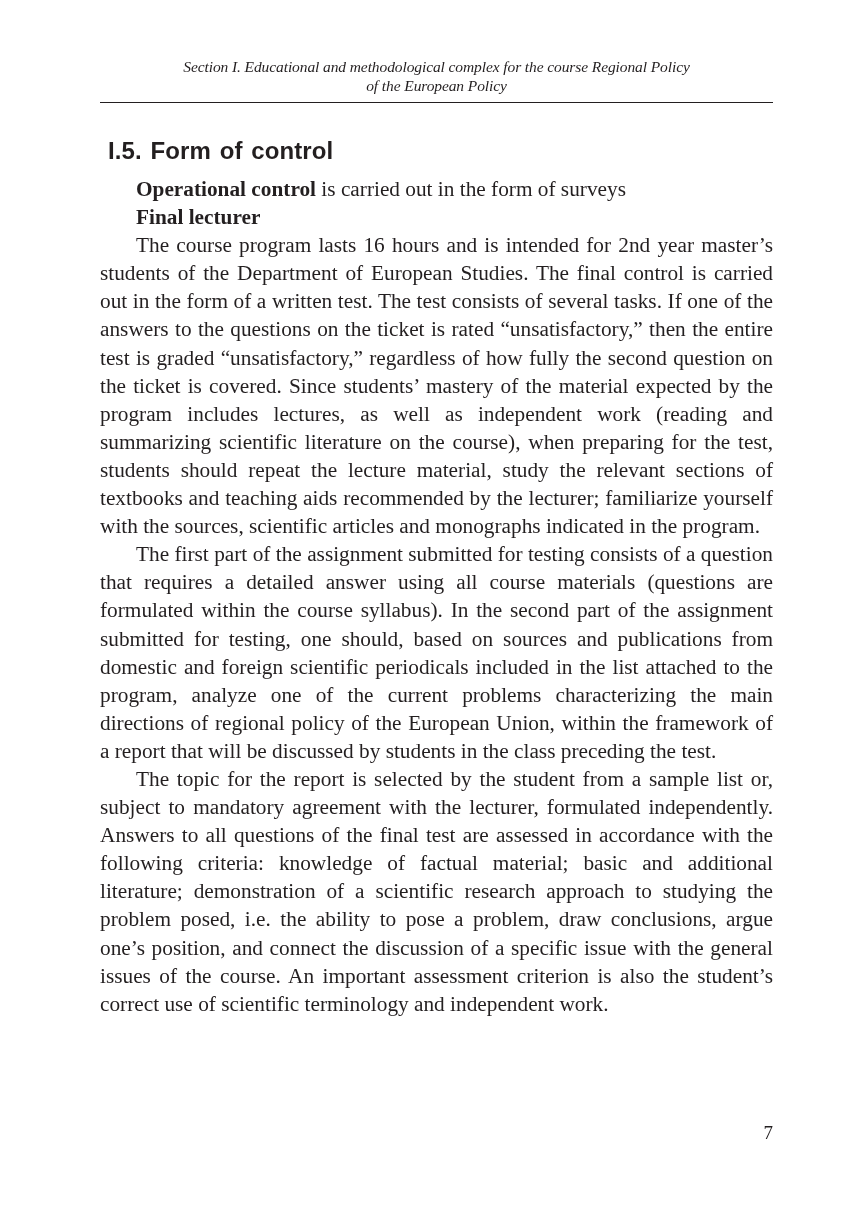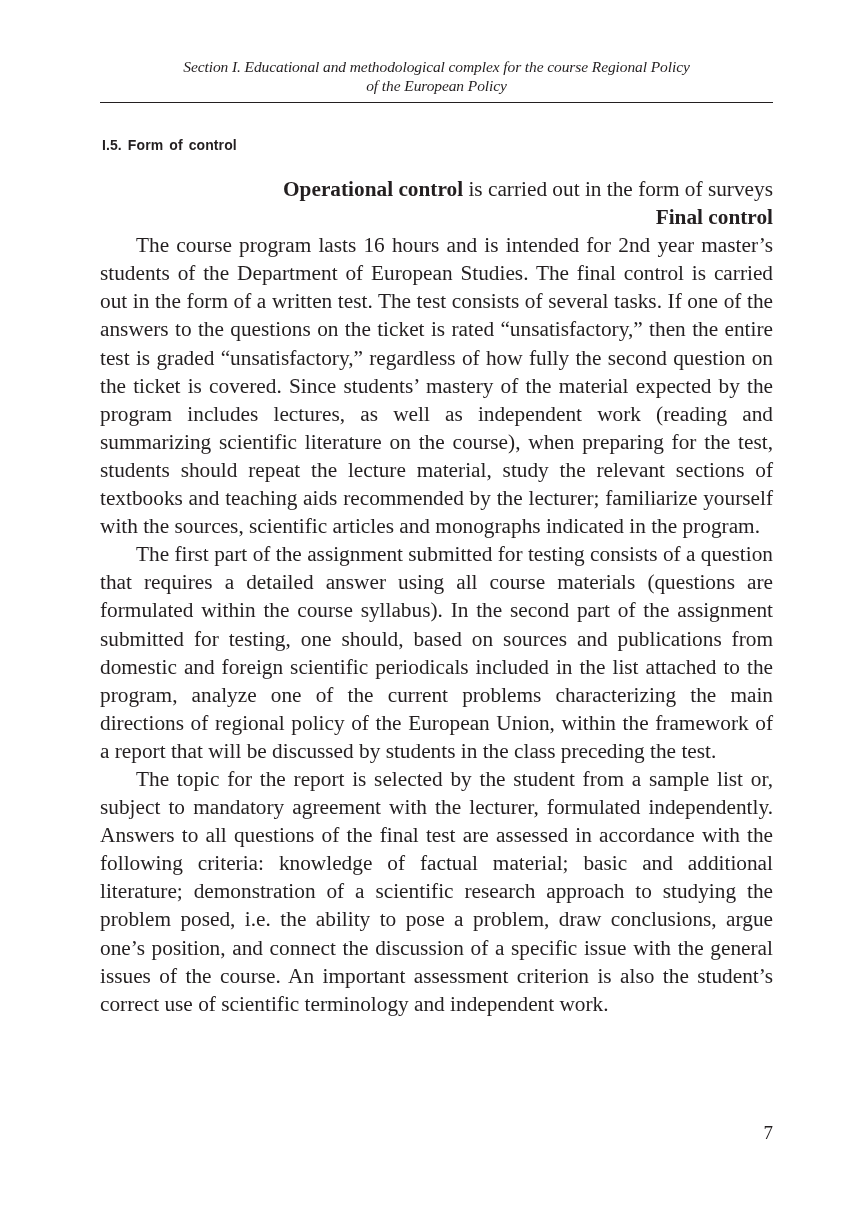--- a/index.html
+++ b/index.html
@@ -37,45 +37,45 @@
       top: 102px;
       left: 0;
       width: 673px;
       height: 0;
       border-top: 1.3px solid #231f20;
     }
     .section-heading {
       position: absolute;
       top: 130px;
       left: 0;
-      margin: 2px;
+      margin: 8px;
       font-family: "Liberation Sans", "DejaVu Sans", sans-serif;
       font-weight: bold;
-      font-size: 14px;
+      font-size: 24px;
       line-height: 26px;
       letter-spacing: 0.1px;
       word-spacing: 2px;
     }
     .body-text {
       position: absolute;
       top: 175px;
       left: 0;
       width: 673px;
       font-family: "Liberation Serif", "DejaVu Serif", serif;
       font-size: 21.3px;
       line-height: 28.1px;
       text-align: justify;
       hyphens: manual;
     }
     .body-text p {
       margin: 0;
       text-indent: 36px;
     }
     .body-text .lead-line {
-      text-align: right;
+      text-align: left;
     }
     .body-text b {
       font-weight: bold;
     }
     .page-number {
       position: absolute;
       top: 1121px;
       left: 0;
       width: 673px;
       text-align: right;
@@ -93,21 +93,21 @@
     <div>Section I. Educational and methodological complex for the course Regional Policy</div>
     <div>of the European Policy</div>
   </div>
 
   <div class="header-rule"></div>
 
   <h2 class="section-heading">I.5. Form of control</h2>
 
   <div class="body-text">
     <p class="lead-line"><b>Operational control</b><span> is carried out in the form of surveys</span></p>
-    <p class="lead-line"><b>Final control</b></p>
+    <p class="lead-line"><b>Final lecturer</b></p>
     <p>The course program lasts 16 hours and is intended for 2nd year mas­ter’s students of the Department of European Studies. The final control is carried out in the form of a written test. The test consists of several tasks. If one of the answers to the questions on the ticket is rated “unsatisfac­tory,” then the entire test is graded “unsatisfactory,” regardless of how fully the second question on the ticket is covered. Since students’ mastery of the material expected by the program includes lectures, as well as in­dependent work (reading and summarizing scientific literature on the course), when preparing for the test, students should repeat the lecture material, study the relevant sections of textbooks and teaching aids recom­mended by the lecturer; familiarize yourself with the sources, scientific articles and monographs indicated in the program.</p>
     <p>The first part of the assignment submitted for testing consists of a question that requires a detailed answer using all course materials (questions are formulated within the course syllabus). In the second part of the assignment submitted for testing, one should, based on sources and publications from domestic and foreign scientific peri­odicals included in the list attached to the program, analyze one of the current problems characterizing the main directions of regional policy of the European Union, within the framework of a report that will be discussed by students in the class preceding the test.</p>
     <p>The topic for the report is selected by the student from a sample list or, subject to mandatory agreement with the lecturer, formulated independently. Answers to all questions of the final test are assessed in accordance with the following criteria: knowledge of factual mate­rial; basic and additional literature; demonstration of a scientific re­search approach to studying the problem posed, i.e. the ability to pose a problem, draw conclusions, argue one’s position, and connect the discussion of a specific issue with the general issues of the course. An important assessment criterion is also the student’s correct use of scientific terminology and independent work.</p>
   </div>
 
   <div class="page-number">7</div>
 
 </div>
 
 </body></html>

